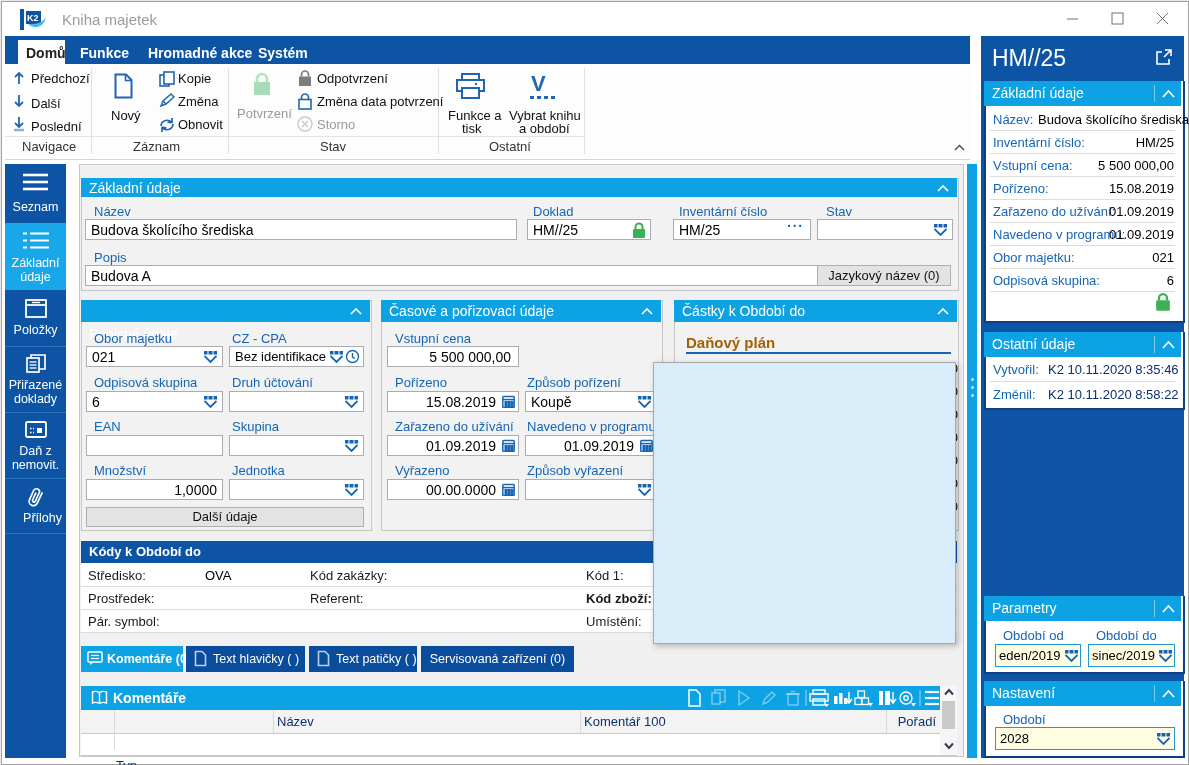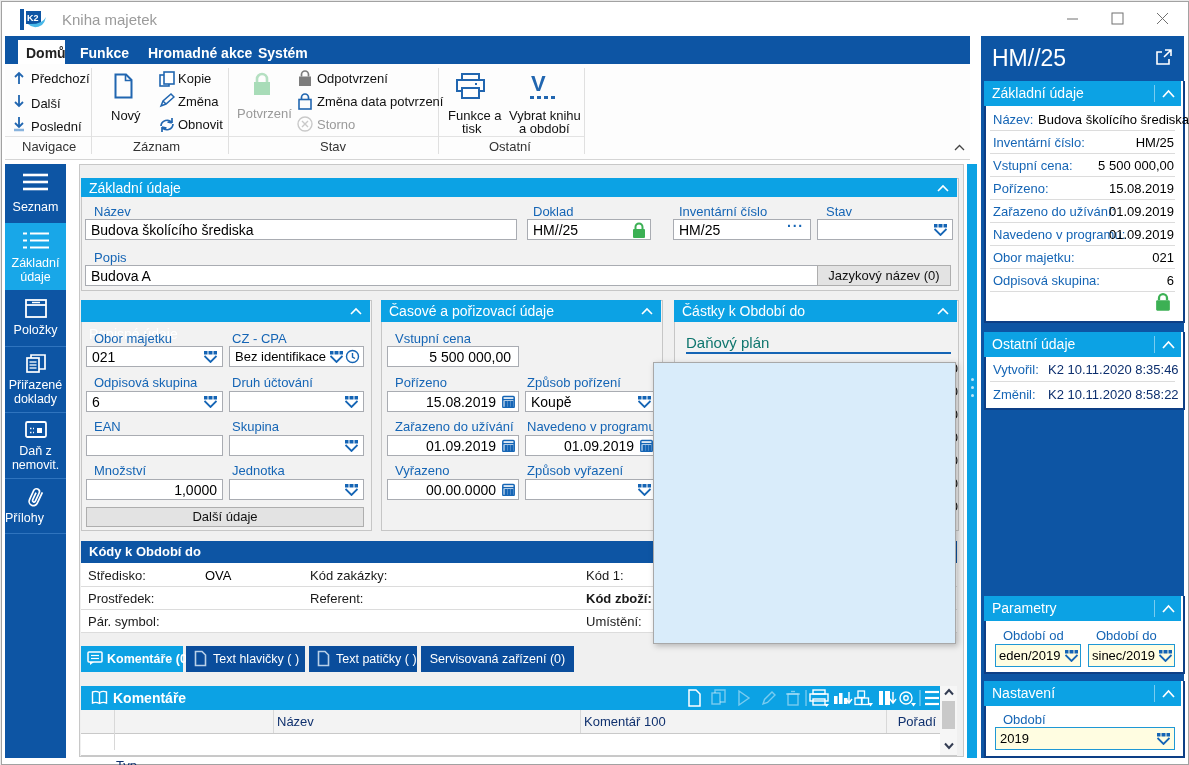--- a/index.html
+++ b/index.html
@@ -192,21 +192,21 @@
     <rect x="12" y="8" width="5" height="5" fill="#fff"></rect>
     <line x1="5" y1="8.5" x2="9" y2="8.5" stroke="#fff" stroke-width="1.5" stroke-dasharray="1.5 1.5"></line>
     <line x1="5" y1="12.5" x2="9" y2="12.5" stroke="#fff" stroke-width="1.5" stroke-dasharray="1.5 1.5"></line>
   </svg>
   <div class="txt" style="left:0;top:280px;width:61px;text-align:center;font-size:12.5px;color:#fff;">Daň z<br>nemovit.</div>
 
   <div class="abs" style="left:0;width:61px;top:314px;height:55px;border-bottom:1px solid #2f74be;"></div>
   <svg class="abs" style="left:22px;top:322px;" width="18" height="21" viewBox="0 0 18 21">
     <path d="M13 4 L13 16 A4.3 4.3 0 0 1 4.4 16 L4.4 6 A3 3 0 0 1 10.4 6 L10.4 15 A1.5 1.5 0 0 1 7.4 15 L7.4 7" fill="none" stroke="#fff" stroke-width="1.7" transform="rotate(25 9 10.5)"></path>
   </svg>
-  <div class="txt" style="left:0;top:347px;width:75px;font-size:12.5px;color:#fff;">Přílohy</div>
+  <div class="txt" style="left:0;top:347px;width:75px;text-align:center;font-size:12.5px;color:#fff;">Přílohy</div>
 </div>
 
 
 <div class="abs" style="left:79px;top:164px;width:883px;height:591px;background:var(--gb);border:1px solid #c8c8c8;"></div>
 
 
 <svg width="0" height="0" style="position:absolute;">
   <defs>
     <g id="ddg">
       <rect x="0" y="0" width="3" height="3"></rect>
@@ -381,21 +381,21 @@
 </div>
 
 
 <div class="panel" style="left:674px;top:300px;width:283px;height:229px;"></div>
 <div class="abs hdrC" style="left:674px;top:300px;width:283px;height:22px;">
     <span style="position:absolute;left:8px;top:3px;">Částky k Období do</span>
  <svg class="abs" style="right:8px;top:7px;" width="12" height="8" viewBox="0 0 12 8">
       <path d="M1 7 L6 2 L11 7" stroke="#fff" stroke-width="1.6" fill="none"></path>
     </svg>
 </div>
-<div class="txt" style="left:686px;top:334px;font-size:15px;font-weight:normal;color:#0f766e;">Daňový plán</div>
+<div class="txt" style="left:686px;top:334px;font-size:15px;font-weight:bold;color:#a16207;">Daňový plán</div>
 <div class="abs" style="left:686px;top:352px;width:265px;height:2px;background:#1565b5;"></div>
 <div class="txt" style="left:861px;top:361px;width:97px;font-size:13px;color:#000;text-align:right;">0</div>
 <div class="txt" style="left:861px;top:384px;width:97px;font-size:13px;color:#000;text-align:right;">0</div>
 <div class="txt" style="left:861px;top:407px;width:97px;font-size:13px;color:#000;text-align:right;">0</div>
 <div class="txt" style="left:861px;top:430px;width:97px;font-size:13px;color:#000;text-align:right;">0</div>
 <div class="txt" style="left:861px;top:453px;width:97px;font-size:13px;color:#000;text-align:right;">0</div>
 <div class="txt" style="left:861px;top:476px;width:97px;font-size:13px;color:#000;text-align:right;">0</div>
 <div class="txt" style="left:861px;top:499px;width:97px;font-size:13px;color:#000;text-align:right;">0</div>
 
 
@@ -616,21 +616,21 @@
 <div class="abs" style="left:984px;top:681px;width:197px;height:75px;background:#fff;border:2px solid #0d3f86;border-top:none;"></div>
 <div class="abs hdrC" style="left:984px;top:681px;width:197px;height:25px;">
     <span style="position:absolute;left:8px;top:4px;font-size:14px;">Nastavení</span>
  <svg class="abs" style="right:6px;top:8px;" width="13" height="9" viewBox="0 0 13 9">
       <path d="M1 8 L6.5 2 L12 8" stroke="#fff" stroke-width="1.7" fill="none"></path>
     </svg>
  <div class="abs" style="right:26px;top:4px;width:1px;height:17px;background:rgba(255,255,255,0.45);"></div>
 </div>
 <div class="txt" style="left:1003px;top:712px;font-size:13px;color:#1565b5;">Období</div>
 <div class="abs" style="left:995px;top:727px;width:178px;height:21px;background:var(--yl);border:1px solid var(--cb);font-size:13px;">
-  <span class="abs" style="left:4px;top:3px;">2019</span>
+  <span class="abs" style="left:4px;top:3px;">2028</span>
   <svg class="abs" style="right:4px;top:5px;" width="13" height="12" viewBox="0 0 13 12">
       <use href="#ddg" fill="#1565b5" stroke="#1565b5"></use>
     </svg>
 </div>
 
 
 <div class="abs" id="dlg" style="left:653px;top:362px;width:301px;height:280px;background:var(--dlg);border:1px solid #a8a8a8;box-shadow:2px 2px 6px rgba(0,0,0,0.25);z-index:60;"></div>
 
 
 </body></html>

